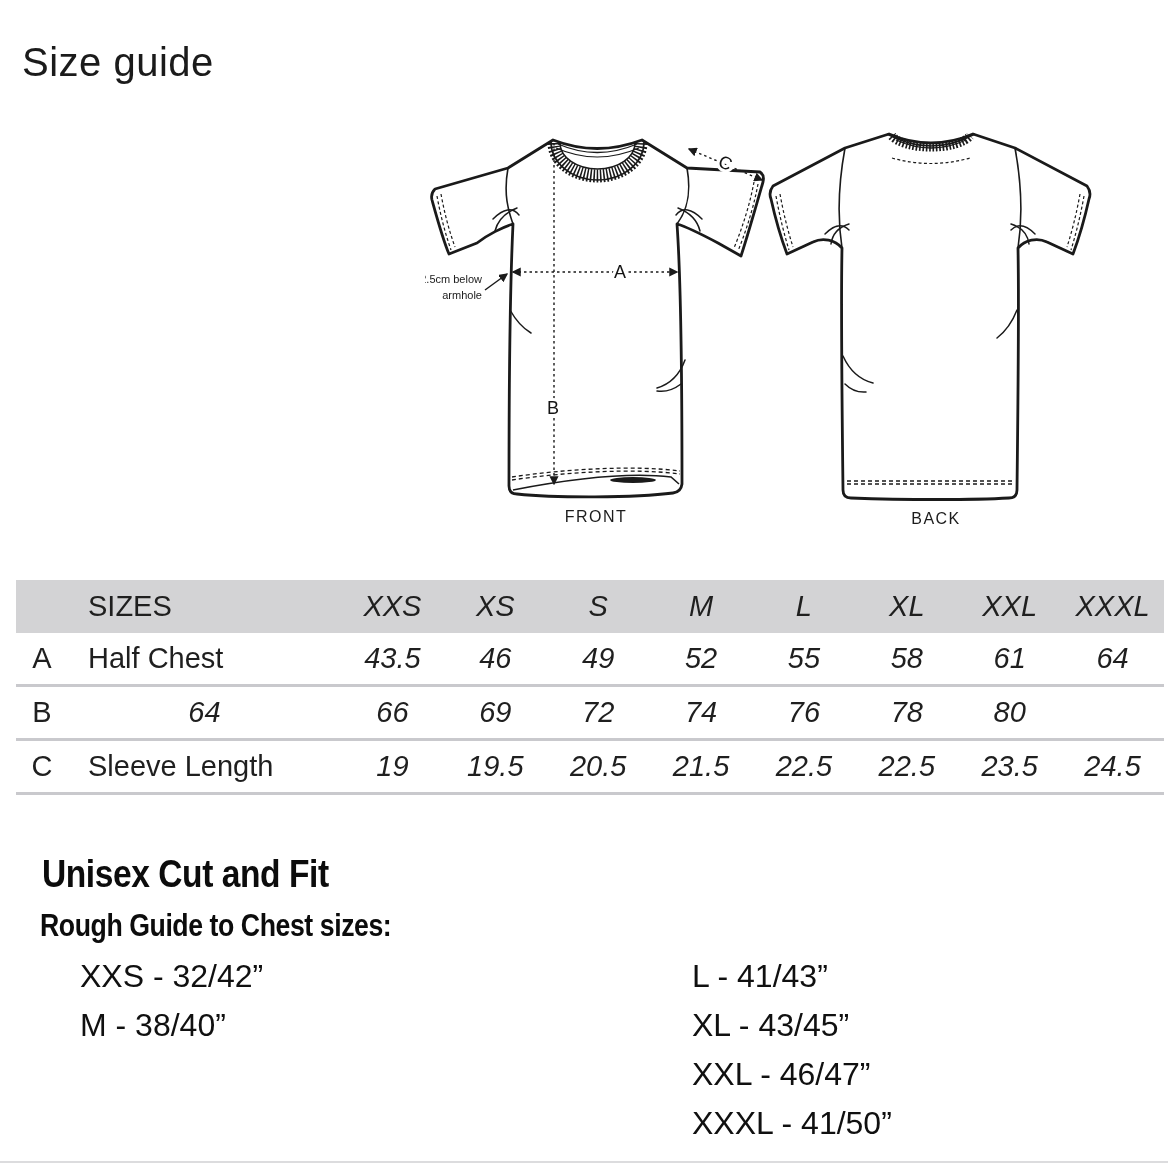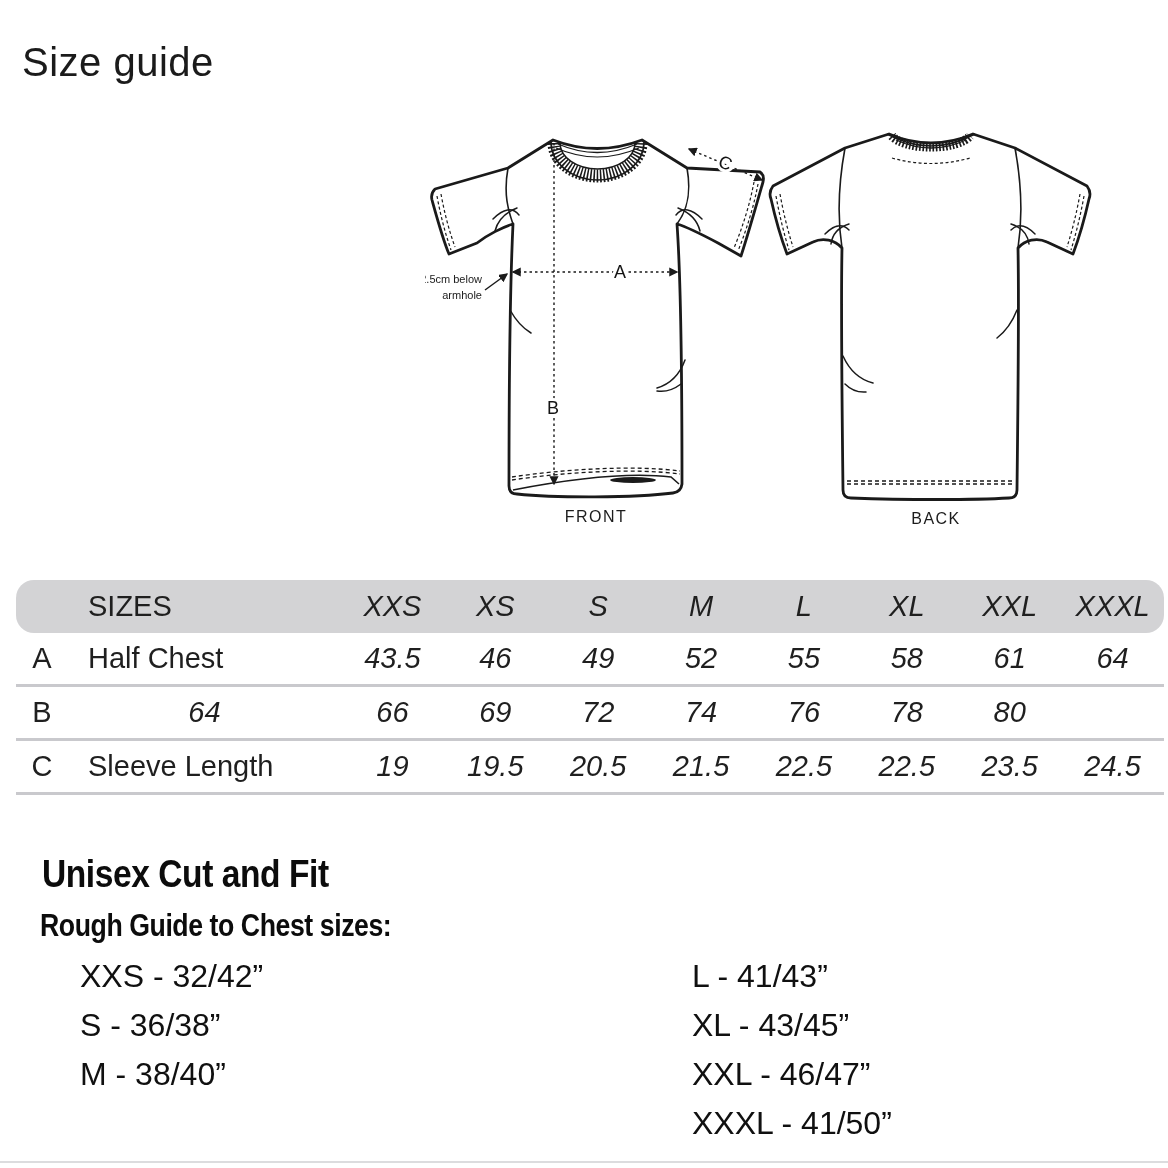--- a/index.html
+++ b/index.html
@@ -16,21 +16,21 @@
   
   .view-label { font-size:16px; letter-spacing:1.5px; color:#1c1c1c; width:120px; text-align:center; }
 
   svg text { font-family:"Liberation Sans", sans-serif; fill:#1a1a1a; }
   .ann-label { font-size:18px; paint-order:stroke; stroke:#ffffff; stroke-width:6px; fill:#141414; }
   .note-text { font-size:11px; fill:#1a1a1a; }
 
   
   .size-table { left:16px; top:580px; width:1148px; font-size:29px; color:#1f1f1f; }
   .t-row { display:grid; grid-template-columns:52px 273px repeat(8,1fr); align-items:center; }
-  .t-head { background:#d3d3d5; height:53px;border-radius:18px; }
+  .t-head { background:#d3d3d5; height:53px; }
   .t-body { height:51px; border-bottom:3px solid #c9c9cd; background:#fff; }
   .c-letter { text-align:center; }
   .c-name { padding-left:20px; text-align:left; }
   .c-val { text-align:center;font-style:italic; }
 
   
   .fit-heading { left:42px; top:852px; font-size:39px; font-weight:700; letter-spacing:-0.5px;
                  transform:scaleX(0.86); transform-origin:0 50%; color:#0c0c0c; white-space:nowrap; }
   .fit-subheading { left:40px; top:908px; font-size:31px; font-weight:700; letter-spacing:-0.5px;
                     transform:scaleX(0.86); transform-origin:0 50%; color:#0c0c0c; white-space:nowrap; }
@@ -214,21 +214,20 @@
     <div class="c-val">23.5</div>
     <div class="c-val">24.5</div>
   </div>
 </div>
 
 <div class="abs fit-heading">Unisex Cut and Fit</div>
 <div class="abs fit-subheading">Rough Guide to Chest sizes:</div>
 
 <div class="abs chest-list left">
   <div>XXS - 32/42”</div>
-  <div>S - 36/38”</div>
   <div>M - 38/40”</div>
 </div>
 
 <div class="abs chest-list right">
   <div>L - 41/43”</div>
   <div>XL - 43/45”</div>
   <div>XXL - 46/47”</div>
   <div>XXXL - 41/50”</div>
 </div>
 

